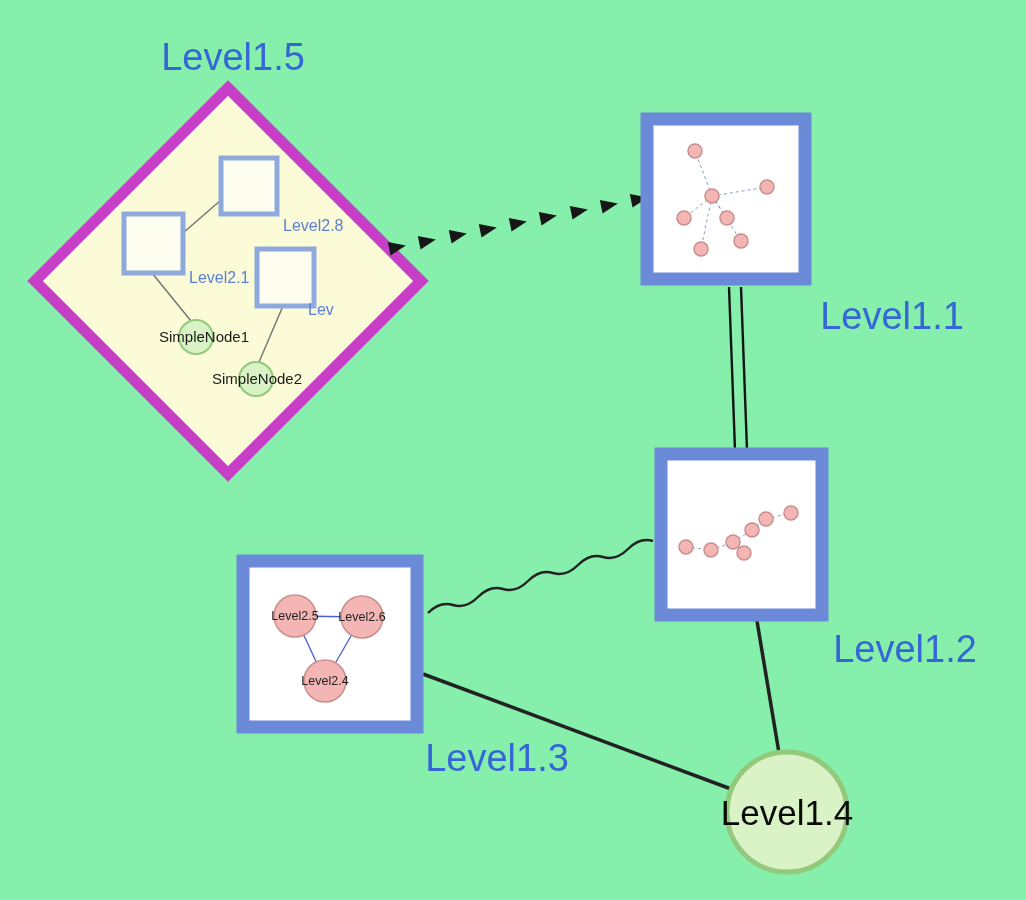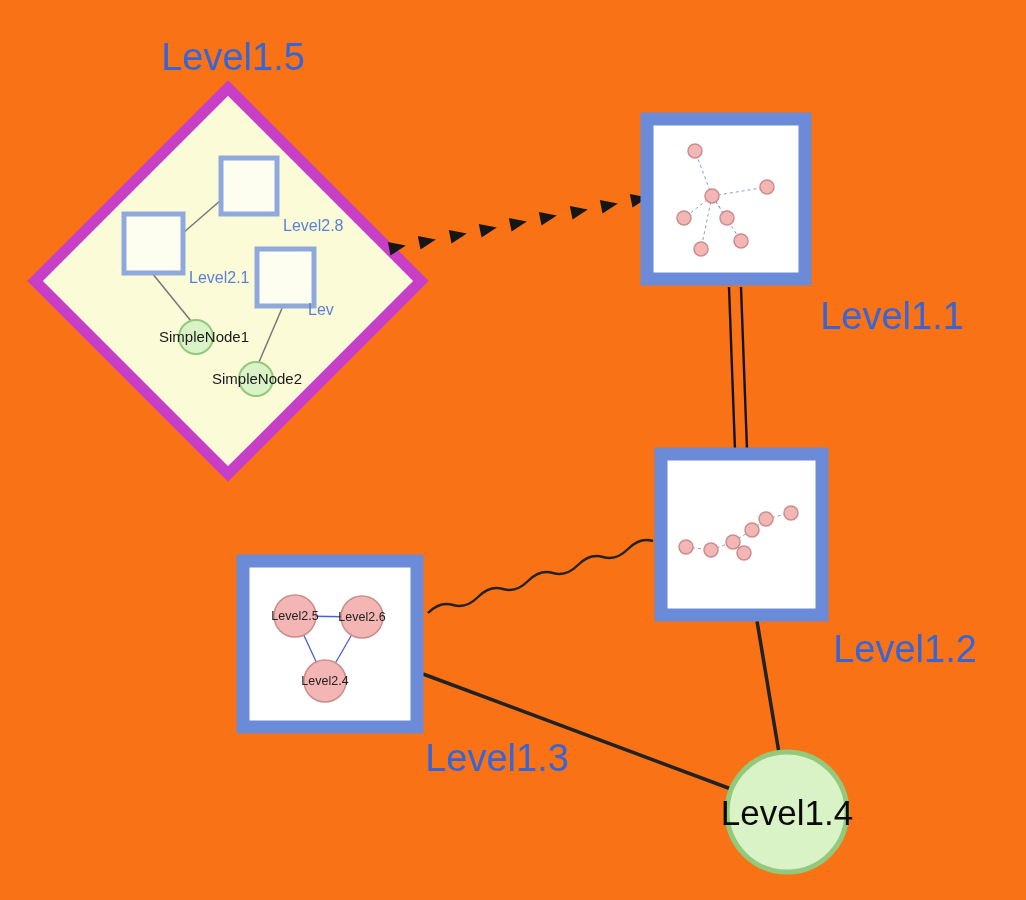--- a/index.html
+++ b/index.html
@@ -1,16 +1,16 @@
 <!DOCTYPE html>
 <html style="--label-blue: #3565d6; --sublabel-blue: #5b7fd4; --frame-blue: #6b8ad8; --diamond-stroke: #c73fc7; --diamond-fill: #fbfbd8; --inner-square-fill: #fdfdf0; --inner-square-stroke: #8fa9dc; --green-fill: #d9f2c6; --green-stroke: #92c97c; --pink-fill: #f3b6b4; --pink-stroke: #c98e8c; --mini-edge: #8a9bd0; --tri-edge: #4a5fd0;"><head>
 <meta charset="utf-8">
 <style>
   html,body{margin:0;padding:0;background:#ffffff;}
-  .canvas{position:relative;width:1026px;height:900px;background:#f97316;overflow:hidden;}
+  .canvas{position:relative;width:1026px;height:900px;background:#86efac;overflow:hidden;}
   svg{display:block;}
   text{font-family:"Liberation Sans",sans-serif;}
   .node-label{font-size:38px;fill:var(--label-blue,#3565d6);}
   .node-label-dark{font-size:35px;fill:#0a0a0a;}
   .sub-label{font-size:16px;fill:var(--sublabel-blue,#5b7fd4);}
   .tiny-label{font-size:15px;fill:#1a1a1a;}
   .circle-label{font-size:12.5px;fill:#222222;}
   .group-rect{fill:#ffffff;stroke:var(--frame-blue,#6b8ad8);stroke-width:13;}
   .inner-square{fill:var(--inner-square-fill,#fdfdf0);stroke:var(--inner-square-stroke,#8fa9dc);stroke-width:5;}
   .diamond{fill:var(--diamond-fill,#fbfbd8);stroke:var(--diamond-stroke,#c73fc7);stroke-width:11;stroke-linejoin:miter;}

